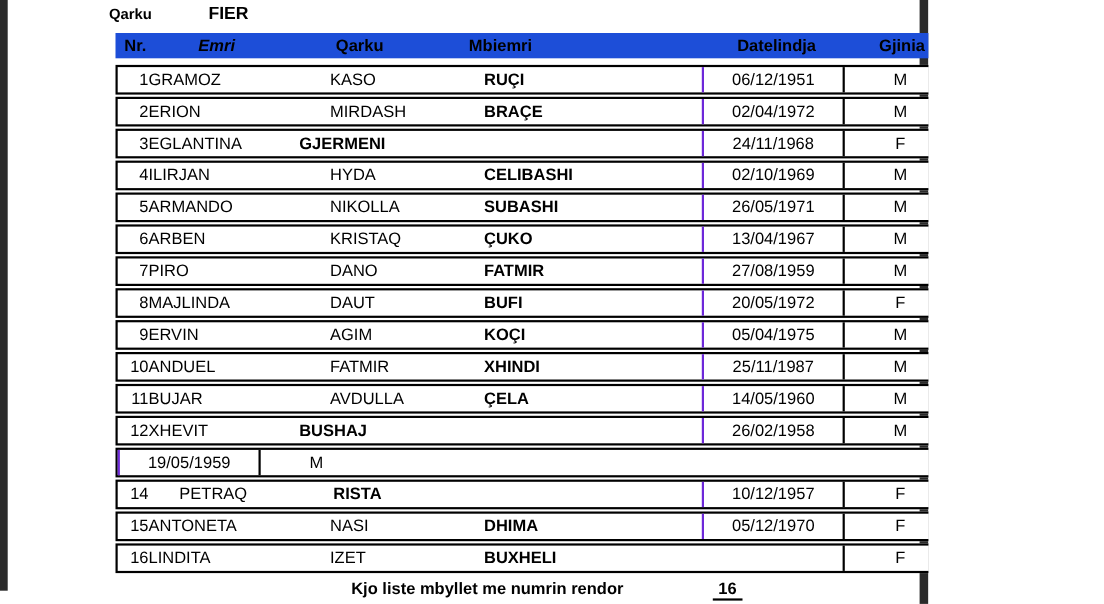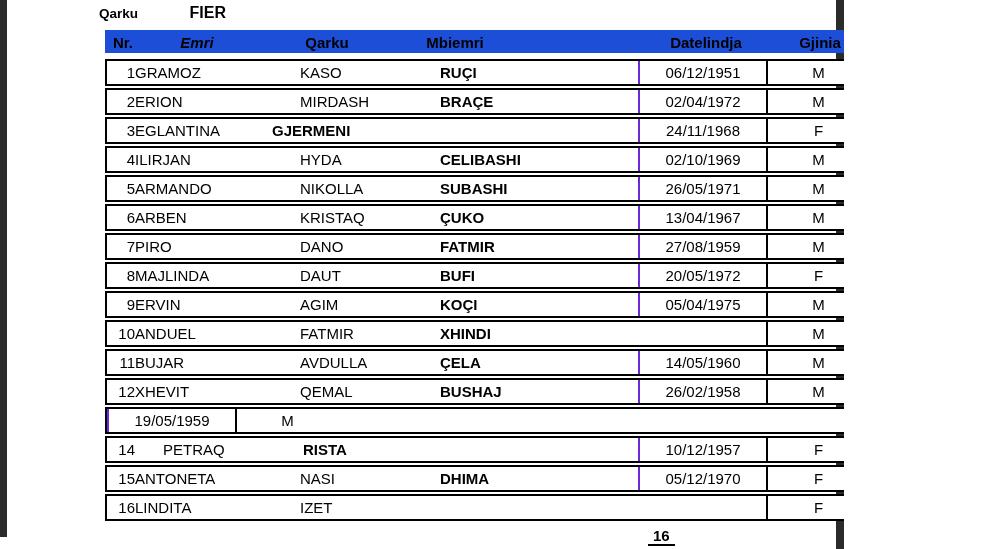--- a/index.html
+++ b/index.html
@@ -264,39 +264,39 @@
     <div class="gender-cell">M</div>
   </div>
 
   <div class="row">
     <div class="name-cell">
       <span class="c-nr">10</span>
       <span class="c-emri">ANDUEL</span>
       <span class="c-atesia">FATMIR</span>
       <span class="c-mbiemri">XHINDI</span>
     </div>
+    <div class="date-cell">25/11/1987</div>
     <div class="gender-cell">M</div>
   </div>
 
   <div class="row">
     <div class="name-cell">
       <span class="c-nr">11</span>
       <span class="c-emri">BUJAR</span>
       <span class="c-atesia">AVDULLA</span>
       <span class="c-mbiemri">ÇELA</span>
     </div>
     <div class="date-cell">14/05/1960</div>
     <div class="gender-cell">M</div>
   </div>
 
   <div class="row">
     <div class="name-cell">
       <span class="c-nr">12</span>
       <span class="c-emri">XHEVIT</span>
-      <span class="c-atesia">QEMAL</span>
       <span class="c-mbiemri">BUSHAJ</span>
     </div>
     <div class="date-cell">26/02/1958</div>
     <div class="gender-cell">M</div>
   </div>
 
   <div class="row">
     <div class="date-cell">19/05/1959</div>
     <div class="gender-cell">M</div>
   </div>
@@ -320,22 +320,24 @@
     </div>
     <div class="date-cell">05/12/1970</div>
     <div class="gender-cell">F</div>
   </div>
 
   <div class="row">
     <div class="name-cell">
       <span class="c-nr">16</span>
       <span class="c-emri">LINDITA</span>
       <span class="c-atesia">IZET</span>
+      <span class="c-mbiemri">BUXHELI</span>
     </div>
     <div class="gender-cell">F</div>
   </div>
 </div>
   </div>
 
   <div class="closing-line">
+    <span class="closing-text">Kjo liste mbyllet me numrin rendor</span>
     <span class="closing-number">16</span>
   </div>
 </div>
 
 </body></html>

